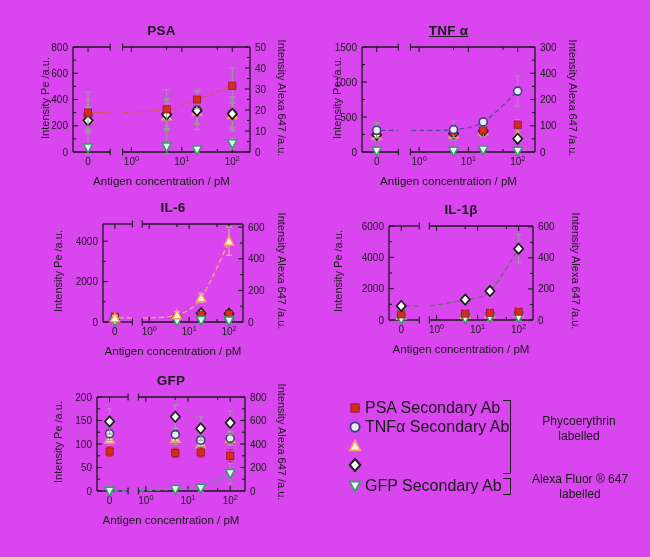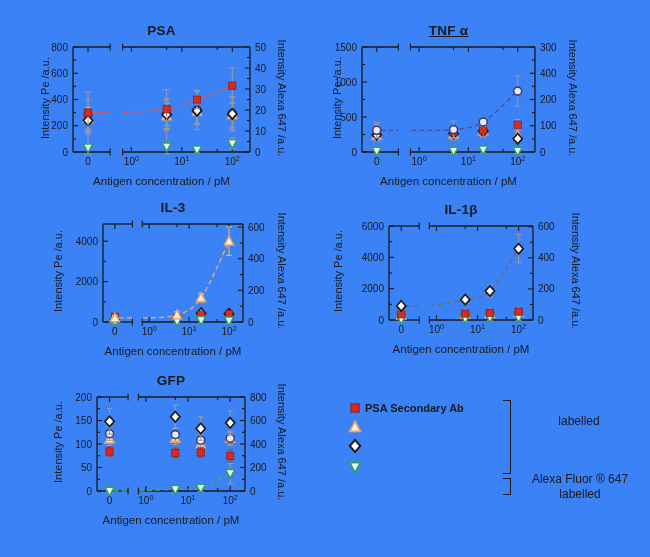--- a/index.html
+++ b/index.html
@@ -1,32 +1,32 @@
 <!DOCTYPE html>
 <html><head>
 <meta charset="utf-8">
 <style>
   html,body{margin:0;padding:0;background:#fff;}
-  .fig{position:relative;width:650px;height:557px;background:#3b82f6;
+  .fig{position:relative;width:650px;height:557px;background:#d946ef;
        font-family:"Liberation Sans",sans-serif;color:#1a1a1a;overflow:hidden;}
   .cell{position:absolute;}
   .ptitle{position:absolute;font-weight:bold;font-size:13.5px;white-space:nowrap;
           transform:translateX(-50%);letter-spacing:.2px;}
   .xlab{position:absolute;font-size:11.5px;white-space:nowrap;transform:translateX(-50%);margin-top:6px;}
   .ylab{position:absolute;width:170px;font-size:11px;text-align:center;white-space:nowrap;}
   .ylab.left{transform:rotate(-90deg);}
   .ylab.right{transform:rotate(90deg);}
   .cell svg{position:absolute;left:0;top:0;overflow:visible;}
   
   .legend{position:absolute;left:333px;top:386px;width:315px;height:168px;}
   .lrow{display:flex;align-items:center;height:19px;padding-left:12px;}
   .lrow:first-child{margin-top:12px;}
   .lrow.last{margin-top:2px;}
   .lmark{width:20px;height:16px;display:inline-flex;align-items:center;justify-content:center;}
-  .llabel{font-size:11px;font-weight:700;white-space:nowrap;}
+  .llabel{font-size:16px;font-weight:400;white-space:nowrap;}
   .bracket{position:absolute;width:7px;border-top:1.6px solid #1a1a1a;
            border-right:1.6px solid #1a1a1a;border-bottom:1.6px solid #1a1a1a;}
   .bracket.b1{left:170px;top:14px;height:72px;}
   .bracket.b2{left:170px;top:92px;height:15px;}
   .gtext{position:absolute;font-size:12px;line-height:15px;text-align:center;white-space:nowrap;}
   .gtext.g1{left:182px;top:28px;width:128px;}
   .gtext.g2{left:172px;top:86px;width:150px;}
 </style>
 </head>
 <body>
@@ -453,21 +453,21 @@
             <circle r="4" fill="#e9eaf2" stroke="#3c3f7c" stroke-width="1.6"></circle>
           </g>
           <g transform="translate(187.7,79.1) scale(1)">
             <circle r="4" fill="#e9eaf2" stroke="#3c3f7c" stroke-width="1.6"></circle>
           </g>
         </g>
       </svg>
   </div>
 
   <div class="cell" style="left: 30px; top: 192px; width: 300px; height: 178px;">
-    <div class="ptitle" style="left: 143px; top: 8px;">IL-3</div>
+    <div class="ptitle" style="left: 143px; top: 8px;">IL-6</div>
     <div class="ylab left" style="left: -57px; top: 73px;">Intensity Pe /a.u.</div>
     <div class="ylab right" style="left: 167px; top: 73px;">Intensity Alexa 647 /a.u.</div>
     <div class="xlab" style="left: 143px; top: 147px;">Antigen concentration / pM</div>
     <svg width="300" height="178">
         <g stroke="#1a1a1a" stroke-width="1.3">
           <line x1="73" y1="32" x2="73" y2="130"></line>
           <line x1="213" y1="32" x2="213" y2="130"></line>
           <line x1="73" y1="32" x2="102.4" y2="32"></line>
           <line x1="112.2" y1="32" x2="213" y2="32"></line>
           <line x1="102.4" y1="28.5" x2="102.4" y2="35.5" stroke-width="1.1"></line>
@@ -1091,20 +1091,30 @@
               <rect x="-3.6" y="-3.6" width="7.2" height="7.2" fill="#d42b22" stroke="#8f140e" stroke-width="0.7"></rect>
             </g>
           </svg>
         </span>
       <span class="llabel">PSA Secondary Ab</span>
     </div>
     <div class="lrow">
       <span class="lmark">
           <svg width="16" height="16">
             <g transform="translate(8,8) scale(1.15)">
+              <circle r="4" fill="#e9eaf2" stroke="#3c3f7c" stroke-width="1.6"></circle>
+            </g>
+          </svg>
+        </span>
+      <span class="llabel">TNFα Secondary Ab</span>
+    </div>
+    <div class="lrow">
+      <span class="lmark">
+          <svg width="16" height="16">
+            <g transform="translate(8,8) scale(1.15)">
               <path d="M0,-4.8 L4.6,3.8 L-4.6,3.8 Z" fill="#fcf4e4" stroke="#f0a35e" stroke-width="1.5"></path>
             </g>
           </svg>
         </span>
     </div>
     <div class="lrow">
       <span class="lmark">
           <svg width="16" height="16">
             <g transform="translate(8,8) scale(1.15)">
               <path d="M0,-5.2 L4.6,0 L0,5.2 L-4.6,0 Z" fill="#ffffff" stroke="#1a1a1a" stroke-width="1.7"></path>
@@ -1113,24 +1123,26 @@
         </span>
     </div>
     <div class="lrow last">
       <span class="lmark">
           <svg width="16" height="16">
             <g transform="translate(8,8) scale(1.15)">
               <path d="M-4.6,-3.8 L4.6,-3.8 L0,4.8 Z" fill="#f0faf5" stroke="#2f9e68" stroke-width="1.5"></path>
             </g>
           </svg>
         </span>
+      <span class="llabel">GFP Secondary Ab</span>
     </div>
     <div class="bracket b1"></div>
     <div class="bracket b2"></div>
     <div class="gtext g1">
+      <div>Phycoerythrin</div>
       <div>labelled</div>
     </div>
     <div class="gtext g2">
       <div>Alexa Fluor ® 647</div>
       <div>labelled</div>
     </div>
   </div>
 
 </div>
 

